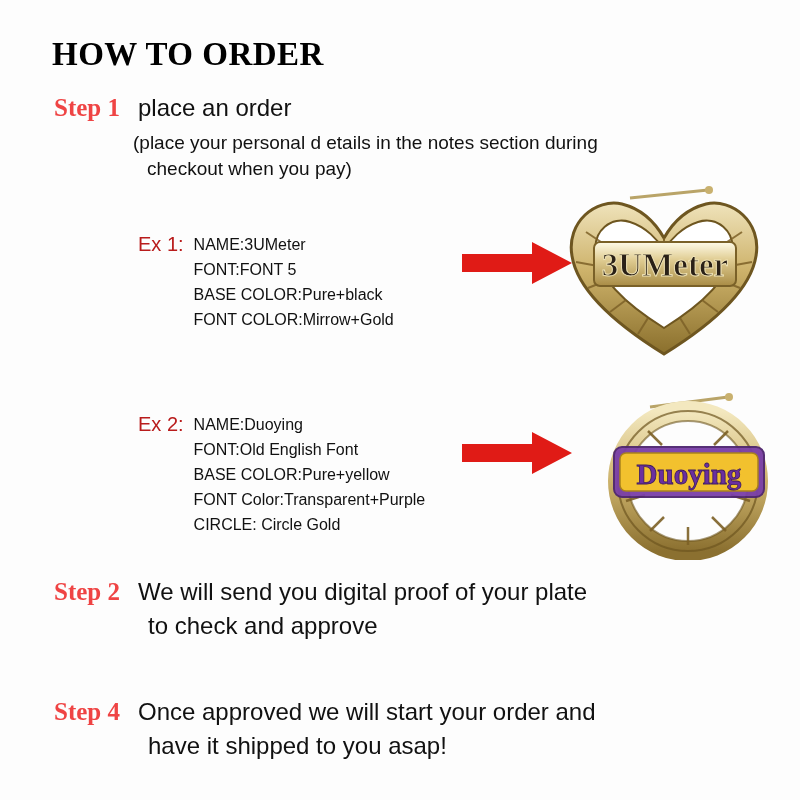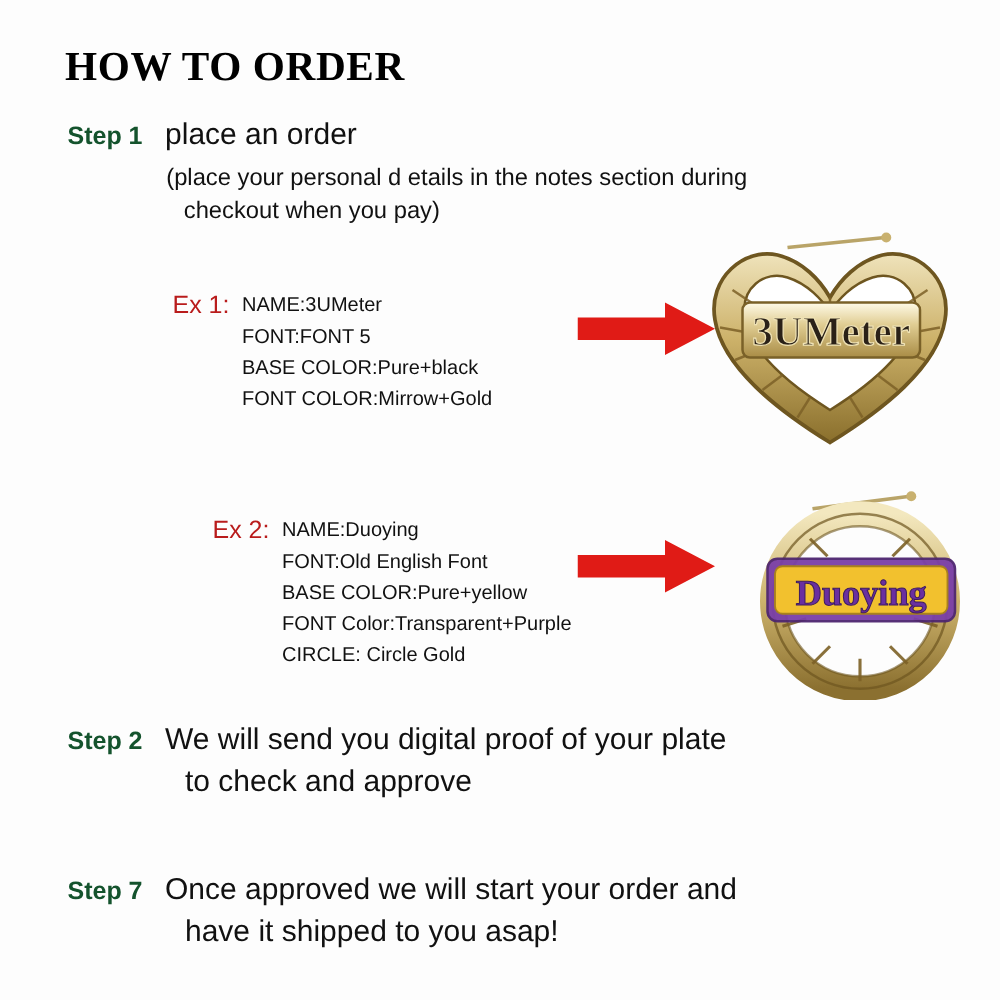--- a/index.html
+++ b/index.html
@@ -24,24 +24,24 @@
     position: absolute;
     left: 52px;
     top: 36px;
     font-family: "Liberation Serif", serif;
     font-weight: bold;
     font-size: 33px;
     letter-spacing: 0.5px;
     color: #000;
   }
   .step-label {
-    font-family: Liberation Sans, sans-serif;
+    font-family: Liberation Serif, serif;
     font-weight: bold;
-    font-size: 20px;
-    color: #14532d;
+    font-size: 25px;
+    color: #ef4444;
   }
   .step-text {
     font-family: "Liberation Sans", sans-serif;
     font-size: 24px;
     color: #111;
     font-weight: 400;
   }
   .step1-row {
     position: absolute;
     left: 54px;
@@ -63,21 +63,21 @@
     display: block;
     padding-left: 14px;
   }
   .ex-block {
     position: absolute;
     display: flex;
     align-items: flex-start;
     gap: 10px;
   }
   .ex-1 { left: 138px; top: 232px; }
-  .ex-2 { left: 138px; top: 412px; margin-left: 32px; }
+  .ex-2 { left: 138px; top: 412px; }
   .ex-label {
     font-size: 20px;
     color: #b91c1c;
     white-space: nowrap;
     padding-top: 1px;
   }
   .ex-lines {
     font-size: 16px;
     line-height: 25px;
     color: #111;
@@ -268,18 +268,18 @@
     </g>
   </svg>
 
   <div class="step2-row">
     <span class="step-label">Step 2</span>
     <span class="step-text">We will send you digital proof of your plate</span>
   </div>
   <div class="step2-line2">to check and approve</div>
 
   <div class="step3-row">
-    <span class="step-label">Step 7</span>
+    <span class="step-label">Step 4</span>
     <span class="step-text">Once approved we will start your order and</span>
   </div>
   <div class="step3-line2">have it shipped to you asap!</div>
 
 </div>
 
 </body></html>

